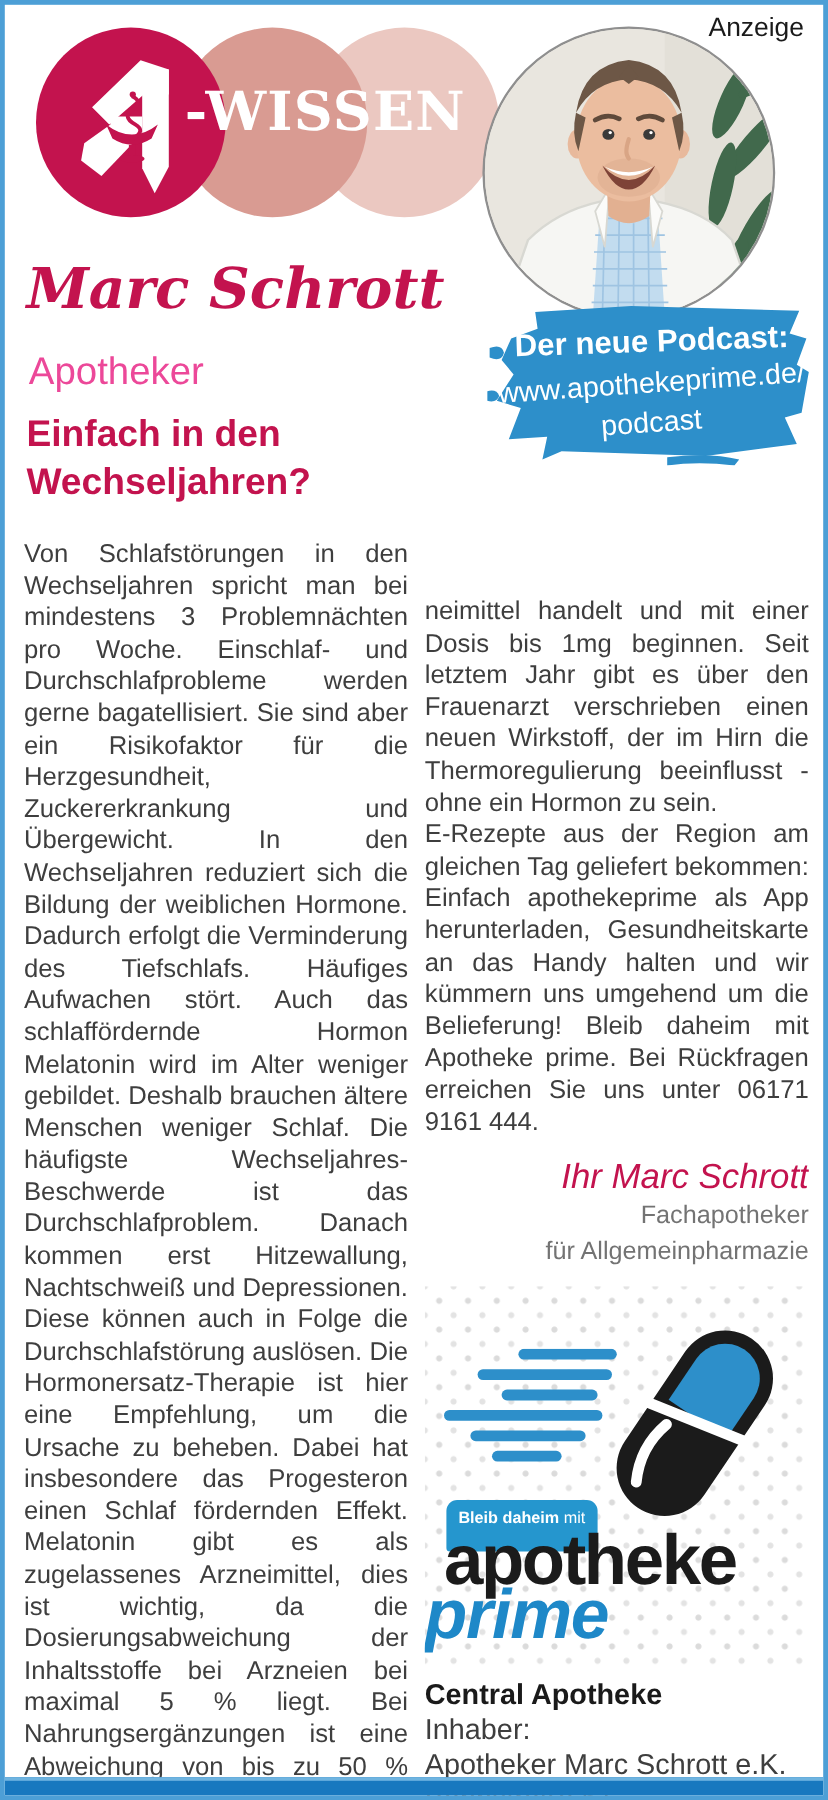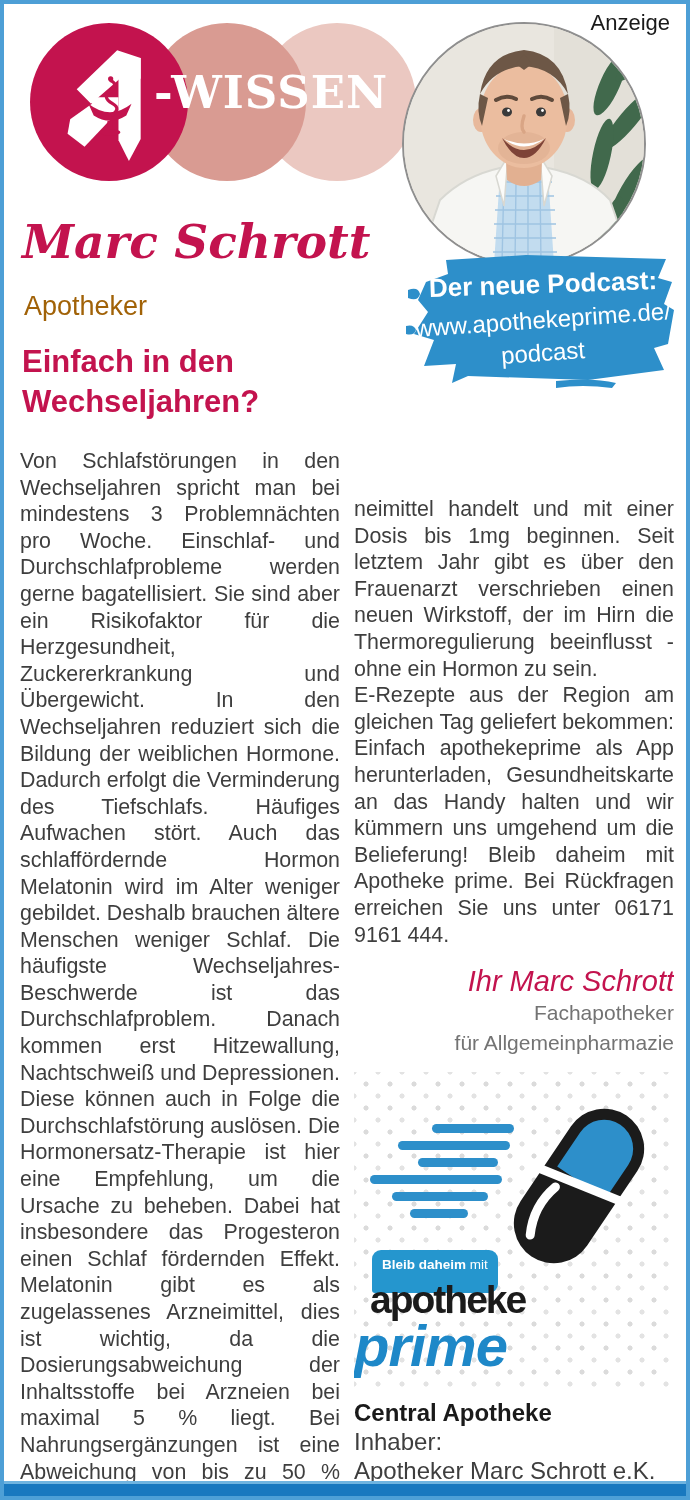--- a/index.html
+++ b/index.html
@@ -29,21 +29,21 @@
   .badge svg{position:absolute;left:0;top:0;}
   .badge-t1{position:absolute;left:0;right:0;top:19px;text-align:center;color:#fff;
     font-weight:bold;font-size:26px;transform:rotate(-2deg);}
   .badge-t2{position:absolute;left:0;right:0;top:56px;text-align:center;color:#fff;
     font-size:24px;transform:rotate(-4deg);}
   .badge-t3{position:absolute;left:0;right:0;top:89px;text-align:center;color:#fff;
     font-size:24px;transform:rotate(-4deg);}
 
   .name{left:18px;top:210px;color:#C3134E;font-family:"DejaVu Serif",serif;
     font-style:italic;font-weight:600;font-size:47px;}
-  .role{left:20px;top:287px;color:#a16207;font-size:27px;}
+  .role{left:20px;top:287px;color:#ec4899;font-size:32px;}
   .headline{left:18px;top:338px;color:#C3134E;font-weight:bold;font-size:31px;line-height:40px;}
 
   
   .col{width:320px;font-size:21.4px;line-height:26.6px;text-align:justify;color:#3E3E3E;}
   .col p{margin:0;}
   .col-left{left:16px;top:444px;height:1040px;overflow:hidden;}
   .col-right{left:350px;top:444px;height:1045px;overflow:hidden;display:flex;flex-direction:column;margin-top:48px;}
 
   .signoff{margin-top:16px;text-align:right;}
   .signoff-name{color:#C3134E;font-style:italic;font-size:29px;line-height:34px;}
@@ -56,21 +56,21 @@
     background-image:radial-gradient(#DBDBDB 2.2px,transparent 2.9px),
                      radial-gradient(#E3E3E3 2.2px,transparent 2.9px);
     background-size:24px 24px;background-position:0 0,12px 12px;
   }
   .tag{
     position:absolute;left:18px;top:178px;background:#2596CE;color:#fff;
     border-radius:9px 9px 9px 3px;padding:2px 10px 14px 10px;font-size:13.5px;white-space:nowrap;
   }
   .tag b{font-weight:bold;}
   .word-apotheke{
-    position:absolute;left:16px;top:198px;color:#1B1B1B;font-size:39px;
+    position:absolute;left:16px;top:198px;color:#1B1B1B;font-size:59px;
     font-weight:bold;letter-spacing:-2px;line-height:60px;
   }
   .word-prime{
     position:absolute;left:0;width:290px;top:252px;text-align:left;color:#1E88C8;
     font-size:58px;font-style:italic;font-weight:bold;line-height:44px;letter-spacing:-1px;
   }
 
   .address{margin-top:10px;font-size:24px;line-height:29px;color:#3E3E3E;text-align:left;}
   .address .bold{font-weight:bold;color:#1A1A1A;}
 

